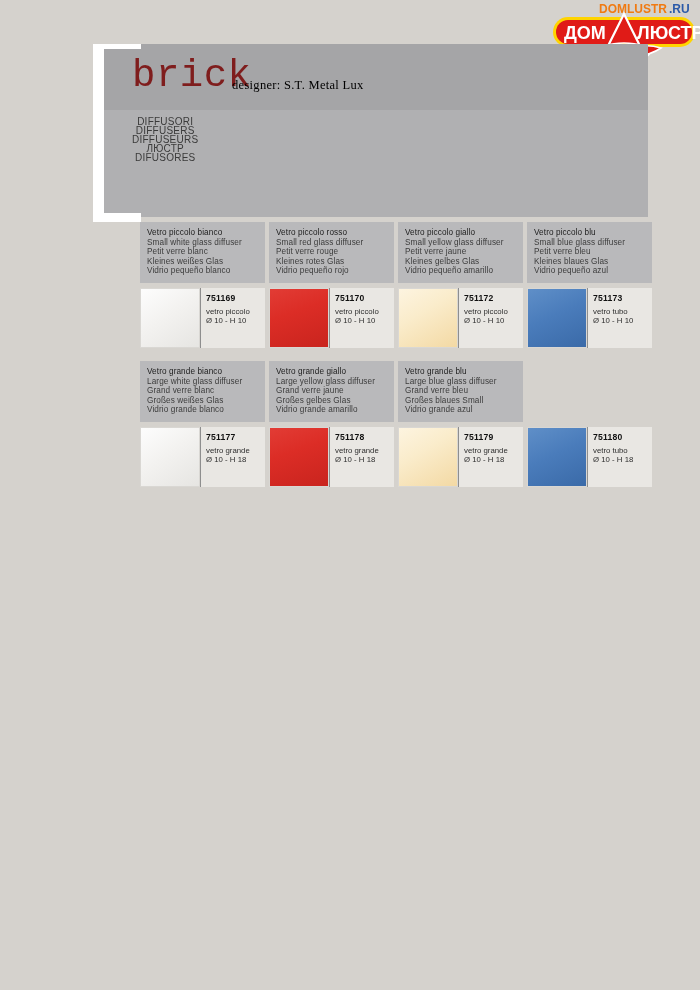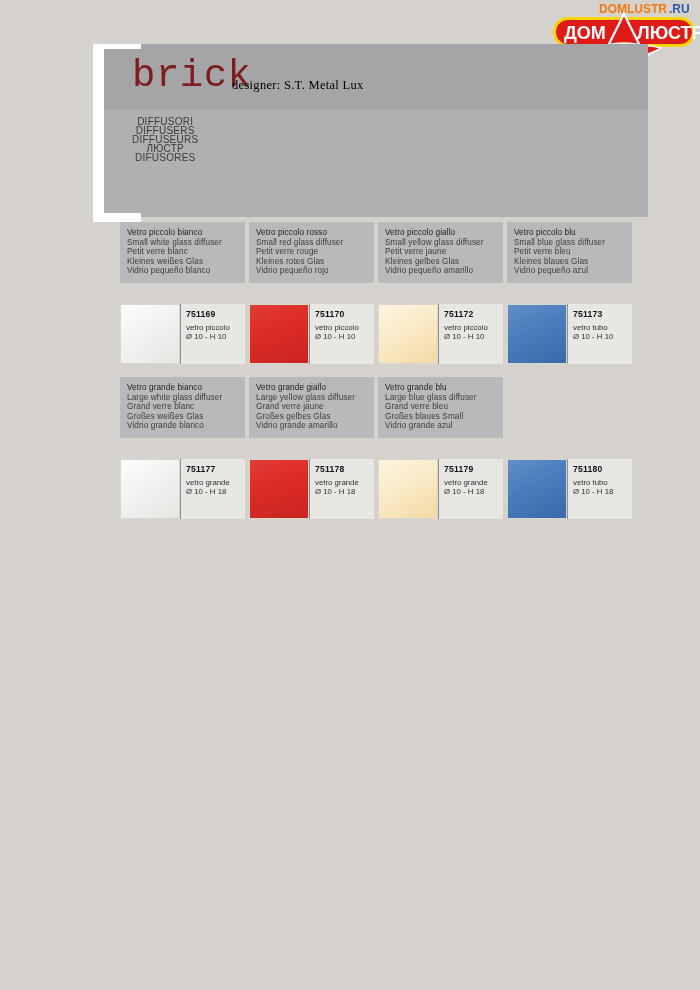--- a/index.html
+++ b/index.html
@@ -94,21 +94,21 @@
   .bracket .harm-bottom {
     position: absolute;
     left: 0; bottom: 0;
     width: 48px; height: 9px;
     background: #ffffff;
   }
 
   
   .grid {
     position: absolute;
-    left: 120px;
+    left: 140px;
     top: 222px;
     width: 515px;
   }
   .row {
     display: flex;
     gap: 4px;
     margin-bottom: 5px;
   }
   .row.swatch-row { margin-bottom: 13px; }
 
@@ -130,21 +130,20 @@
     color: #3c3c3c;
     line-height: 9.6px;
     letter-spacing: 0.1px;
   }
 
   .item-card {
     width: 125px;
     display: flex;
     box-sizing: border-box;
     background: #7dd3fc;
-    margin-top: 16px;
   }
   .swatch {
     width: 60px;
     height: 60px;
     flex: 0 0 60px;
     border: 1px solid #d9d7d3;
     box-sizing: border-box;
   }
   .info {
     flex: 1;

